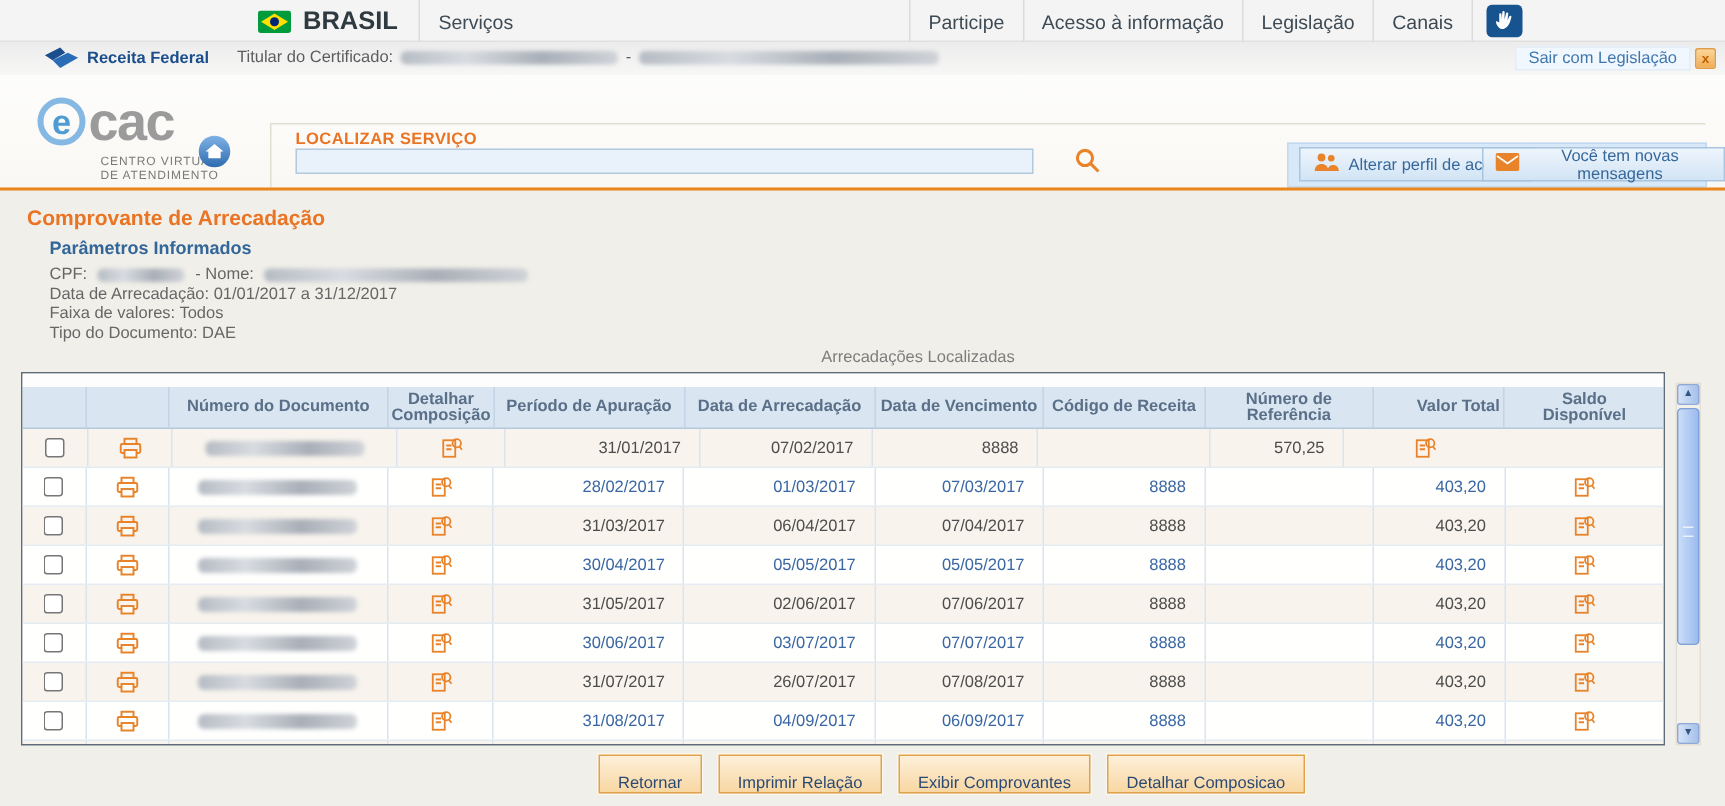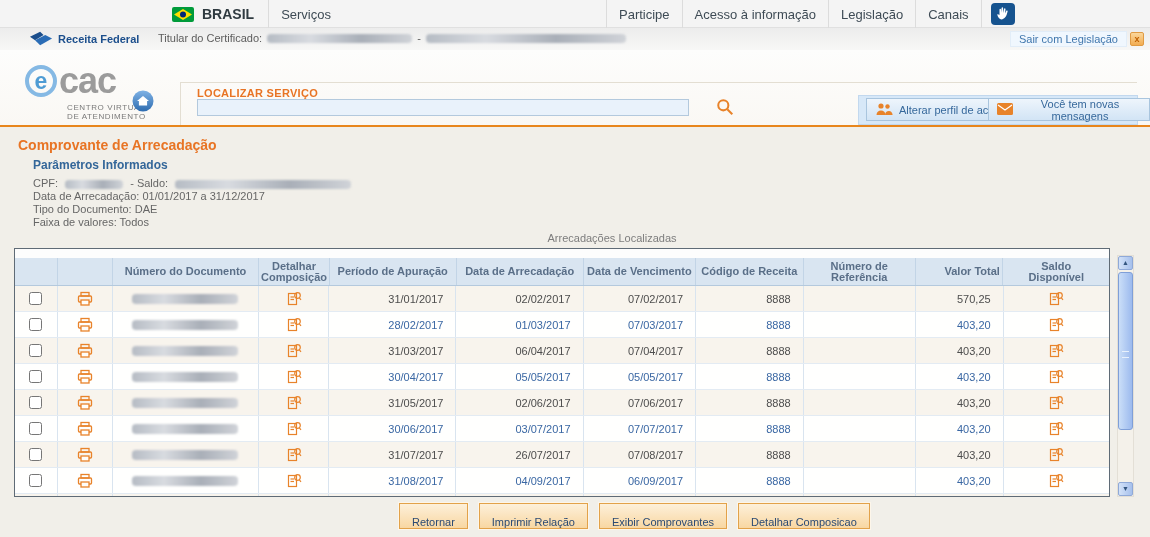--- a/index.html
+++ b/index.html
@@ -5,21 +5,21 @@
   * { margin:0; padding:0; box-sizing:border-box; }
   html,body { width:1150px; height:537px; overflow:hidden; }
   body { font-family:"Liberation Sans", sans-serif; background:#f1efe9; }
   .page { position:relative; width:1150px; height:537px; background:#f1efe9; }
 
   
   .govbar { position:absolute; left:0; top:0; width:1150px; height:28px;
             background:#f4f4f4; border-bottom:1px solid #e0e0e0; }
   .gov-left { position:absolute; left:172px; top:0; height:28px; display:flex; align-items:center; }
   .gov-right { position:absolute; left:606px; top:0; height:28px; display:flex; align-items:center;justify-content:center; }
-  .gov-brand { font-size:14px; font-weight:bold; color:#2f3a40; margin-left:8px; }
+  .gov-brand { font-size:17px; font-weight:bold; color:#2f3a40; margin-left:8px; }
   .gov-link { font-size:13px; color:#3e4b55; text-decoration:none; padding:0 12px; cursor:pointer; }
   .gsep { width:1px; height:28px; background:#dcdcdc; }
   .flag-wrap { display:flex; align-items:center; }
   .vlibras-btn { margin-left:8px; width:26px; height:22px; border:none; background:transparent; cursor:pointer; padding:0; }
 
   
   .certbar { position:absolute; left:0; top:28px; width:1150px; height:22px;
              background:linear-gradient(#ececec,#f7f7f6); }
   .rf-logo { position:absolute; left:28px; top:2px; display:flex; align-items:center; gap:4px; }
   .rf-text { font-size:11px; font-weight:bold; color:#1b4e8c; }
@@ -230,26 +230,26 @@
     </button>
   </div>
   <div class="orange-rule"></div>
 
   <h1 class="page-title">Comprovante de Arrecadação</h1>
   <h2 class="section-title">Parâmetros Informados</h2>
   <div class="params">
     <div class="pline">
       <span>CPF:</span>
       <span class="blur-bar" style="width:58px;margin:0 4px;"></span>
-      <span>- Saldo:</span>
+      <span>- Nome:</span>
       <span class="blur-bar" style="width:176px;margin:0 4px;"></span>
     </div>
     <div class="pline">Data de Arrecadação: 01/01/2017 a 31/12/2017</div>
+    <div class="pline">Faixa de valores: Todos</div>
     <div class="pline">Tipo do Documento: DAE</div>
-    <div class="pline">Faixa de valores: Todos</div>
   </div>
 
   <div class="table-caption">Arrecadações Localizadas</div>
 
   <div class="table-box">
     <div class="table-spacer"></div>
     <div class="thead">
       <div class="th c0"></div>
       <div class="th c1"></div>
       <div class="th c2">Número do Documento</div>
@@ -288,21 +288,20 @@
           <svg width="16" height="16" viewBox="0 0 16 16" fill="none" stroke="#e8832a" stroke-width="1.2">
                 <rect x="2.5" y="2.5" width="8" height="11"></rect>
                 <line x1="4.5" y1="6" x2="8" y2="6"></line>
                 <line x1="4.5" y1="8.5" x2="8" y2="8.5"></line>
                 <circle cx="11.5" cy="4.5" r="2.8"></circle>
                 <line x1="13.4" y1="6.8" x2="15" y2="8.8"></line>
               </svg>
         </span>
       </div>
       <div class="td c4 num">31/01/2017</div>
-      <div class="td c5 num">02/02/2017</div>
       <div class="td c6 num">07/02/2017</div>
       <div class="td c7 num">8888</div>
       <div class="td c8"></div>
       <div class="td c9 num">570,25</div>
       <div class="td c10 ic">
         <span class="icon-btn">
           <svg width="16" height="16" viewBox="0 0 16 16" fill="none" stroke="#e8832a" stroke-width="1.2">
                 <rect x="2.5" y="2.5" width="8" height="11"></rect>
                 <line x1="4.5" y1="6" x2="8" y2="6"></line>
                 <line x1="4.5" y1="8.5" x2="8" y2="8.5"></line>

